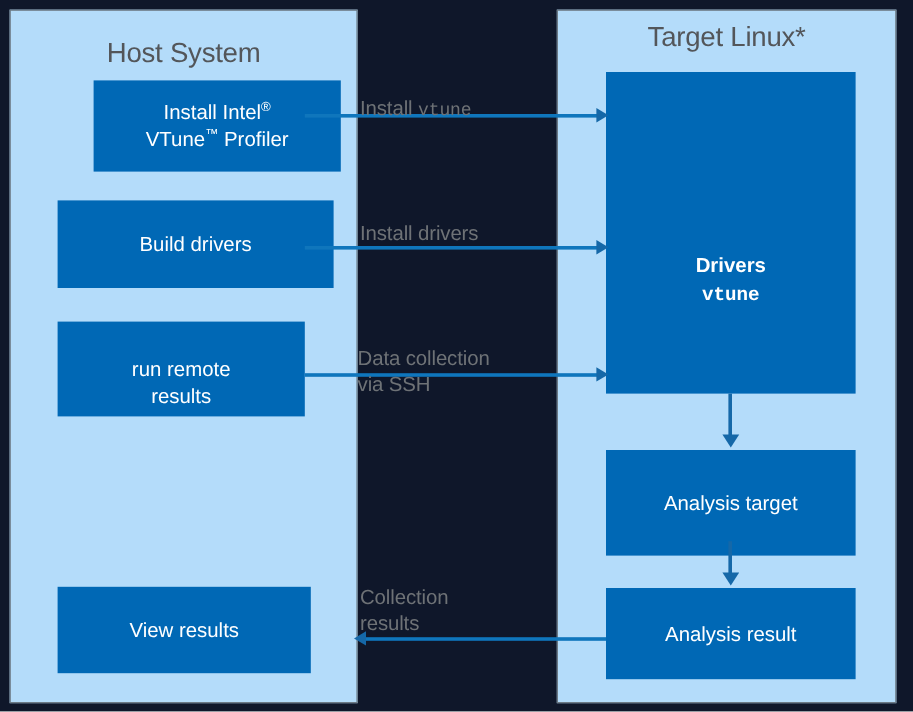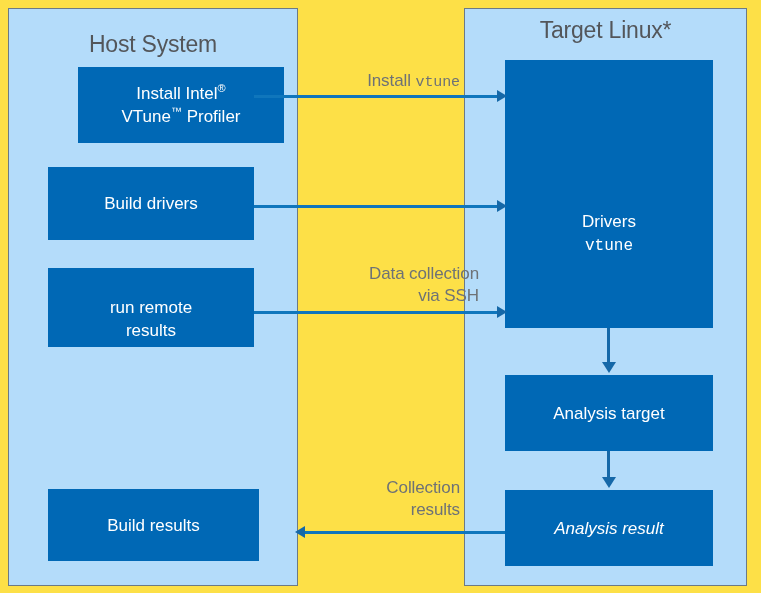--- a/index.html
+++ b/index.html
@@ -8,21 +8,21 @@
     padding: 0;
     background: #ffffff;
   }
   body {
     font-family: "Liberation Sans", sans-serif;
   }
   #canvas {
     position: relative;
     width: 761px;
     height: 593px;
-    background: #fde047;
+    background: #0f172a;
     overflow: hidden;
   }
 
   
   .panel {
     position: absolute;
     background: #b4dcfa;
     border: 1px solid #6c7a85;
     box-sizing: border-box;
   }
@@ -53,27 +53,27 @@
     text-align: center;
     font-size: 17px;
     line-height: 23px;
     box-sizing: border-box;
     padding: 2px 6px;
   }
   .box .lines { display: block; }
   sup.mark { font-size: 11px; vertical-align: super; line-height: 0; }
 
   #box-install   { left: 48px;  top: 67px;  width: 206px; height: 76px; margin-left: 30px; }
-  #box-build     { left: 48px;  top: 167px; width: 206px; height: 73px; }
+  #box-build     { left: 48px;  top: 167px; width: 230px; height: 73px; }
   #box-configure { left: 48px;  top: 268px; width: 206px; height: 79px; }
   #box-view      { left: 48px;  top: 489px; width: 211px; height: 72px; }
 
-  #box-drivers   { left: 505px; top: 60px;  width: 208px; height: 268px; }
-  #box-analysis-target { left: 505px; top: 375px; width: 208px; height: 76px; }
-  #box-analysis-result { left: 505px; top: 490px; width: 208px; height: 76px; font-style: italic; }
+  #box-drivers   { left: 505px; top: 60px;  width: 208px; height: 268px; font-weight: bold; }
+  #box-analysis-target { left: 505px; top: 375px; width: 208px; height: 88px; }
+  #box-analysis-result { left: 505px; top: 490px; width: 208px; height: 76px; }
 
   #box-drivers .lines { margin-top: 80px; }
   .mono { font-family: "Liberation Mono", "DejaVu Sans Mono", monospace; font-size: 16px; }
 
   
   .hline {
     position: absolute;
     height: 3px;
     background: #0f76bc;
   }
@@ -118,26 +118,27 @@
   #dconn1-head { left: 602px; top: 362px; }
   #dconn2-line { left: 607px; top: 451px; height: 28px; }
   #dconn2-head { left: 602px; top: 477px; }
 
   
   .edge-label {
     position: absolute;
     color: #6e7276;
     font-size: 17px;
     line-height: 22px;
-    text-align: right;
+    text-align: left;
     letter-spacing: -0.1px;
+    margin-top: 10px;
   }
   #label-install-vtune   { left: 300px; top: 70px;  width: 160px; }
   #label-install-drivers { left: 300px; top: 174px; width: 160px; }
-  #label-data-collection { left: 298px; top: 263px; width: 165px; padding-left: 16px; }
+  #label-data-collection { left: 298px; top: 278px; width: 165px; }
   #label-collection-res  { left: 300px; top: 477px; width: 160px; }
   .edge-label .mono-inline {
     font-family: "Liberation Mono", "DejaVu Sans Mono", monospace;
     font-size: 15px;
   }
 </style>
 </head>
 <body>
 
 <div id="canvas">
@@ -159,21 +160,21 @@
 
   <div class="box" id="box-configure">
     <span class="lines">
       <br>
       <span>run remote</span><br>
       <span>results</span>
     </span>
   </div>
 
   <div class="box" id="box-view">
-    <span class="lines">Build results</span>
+    <span class="lines">View results</span>
   </div>
 
   <div class="panel" id="panel-target">
     <div class="panel-title" id="title-target">
       <span>Target Linux*</span><br>
     </div>
   </div>
 
   <div class="box" id="box-drivers">
     <span class="lines">
@@ -205,20 +206,21 @@
   <div class="vline" id="dconn1-line"></div>
   <div class="arrow-down" id="dconn1-head"></div>
 
   <div class="vline" id="dconn2-line"></div>
   <div class="arrow-down" id="dconn2-head"></div>
 
   <div class="edge-label" id="label-install-vtune">
     <span>Install </span><span class="mono-inline">vtune</span>
   </div>
 
+  <div class="edge-label" id="label-install-drivers">Install drivers</div>
 
   <div class="edge-label" id="label-data-collection">
     <span>Data collection</span><br>
     <span>via SSH</span>
   </div>
 
   <div class="edge-label" id="label-collection-res">
     <span>Collection</span><br>
     <span>results</span>
   </div>

